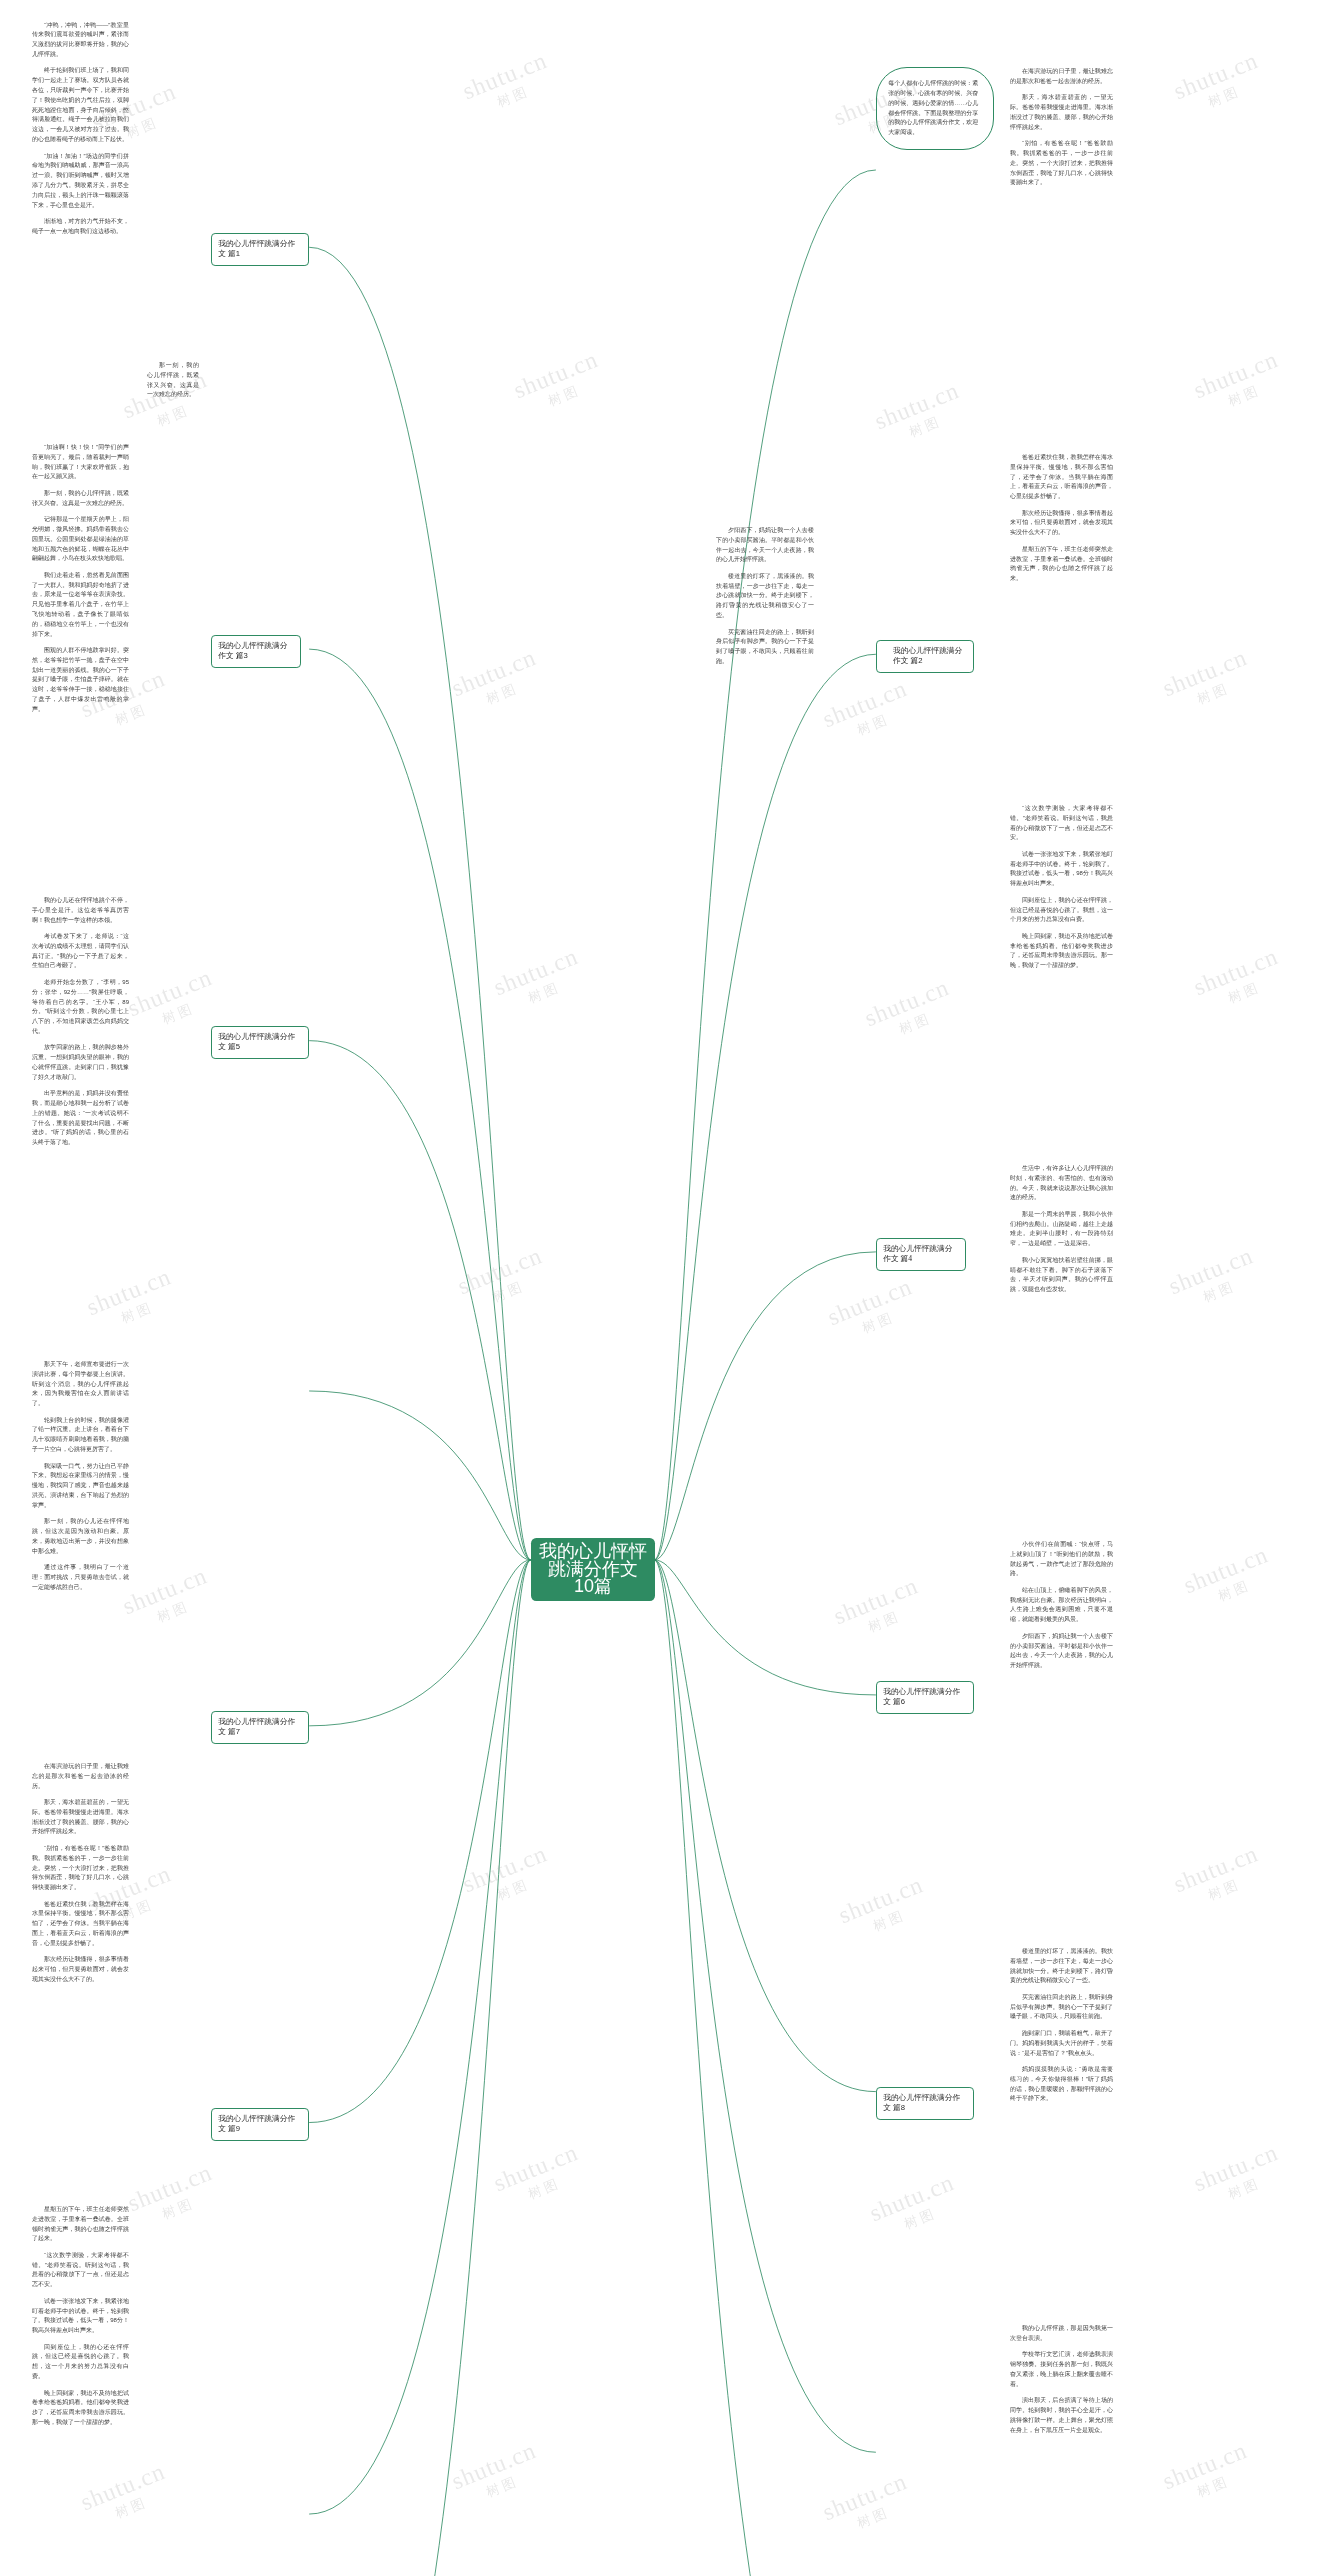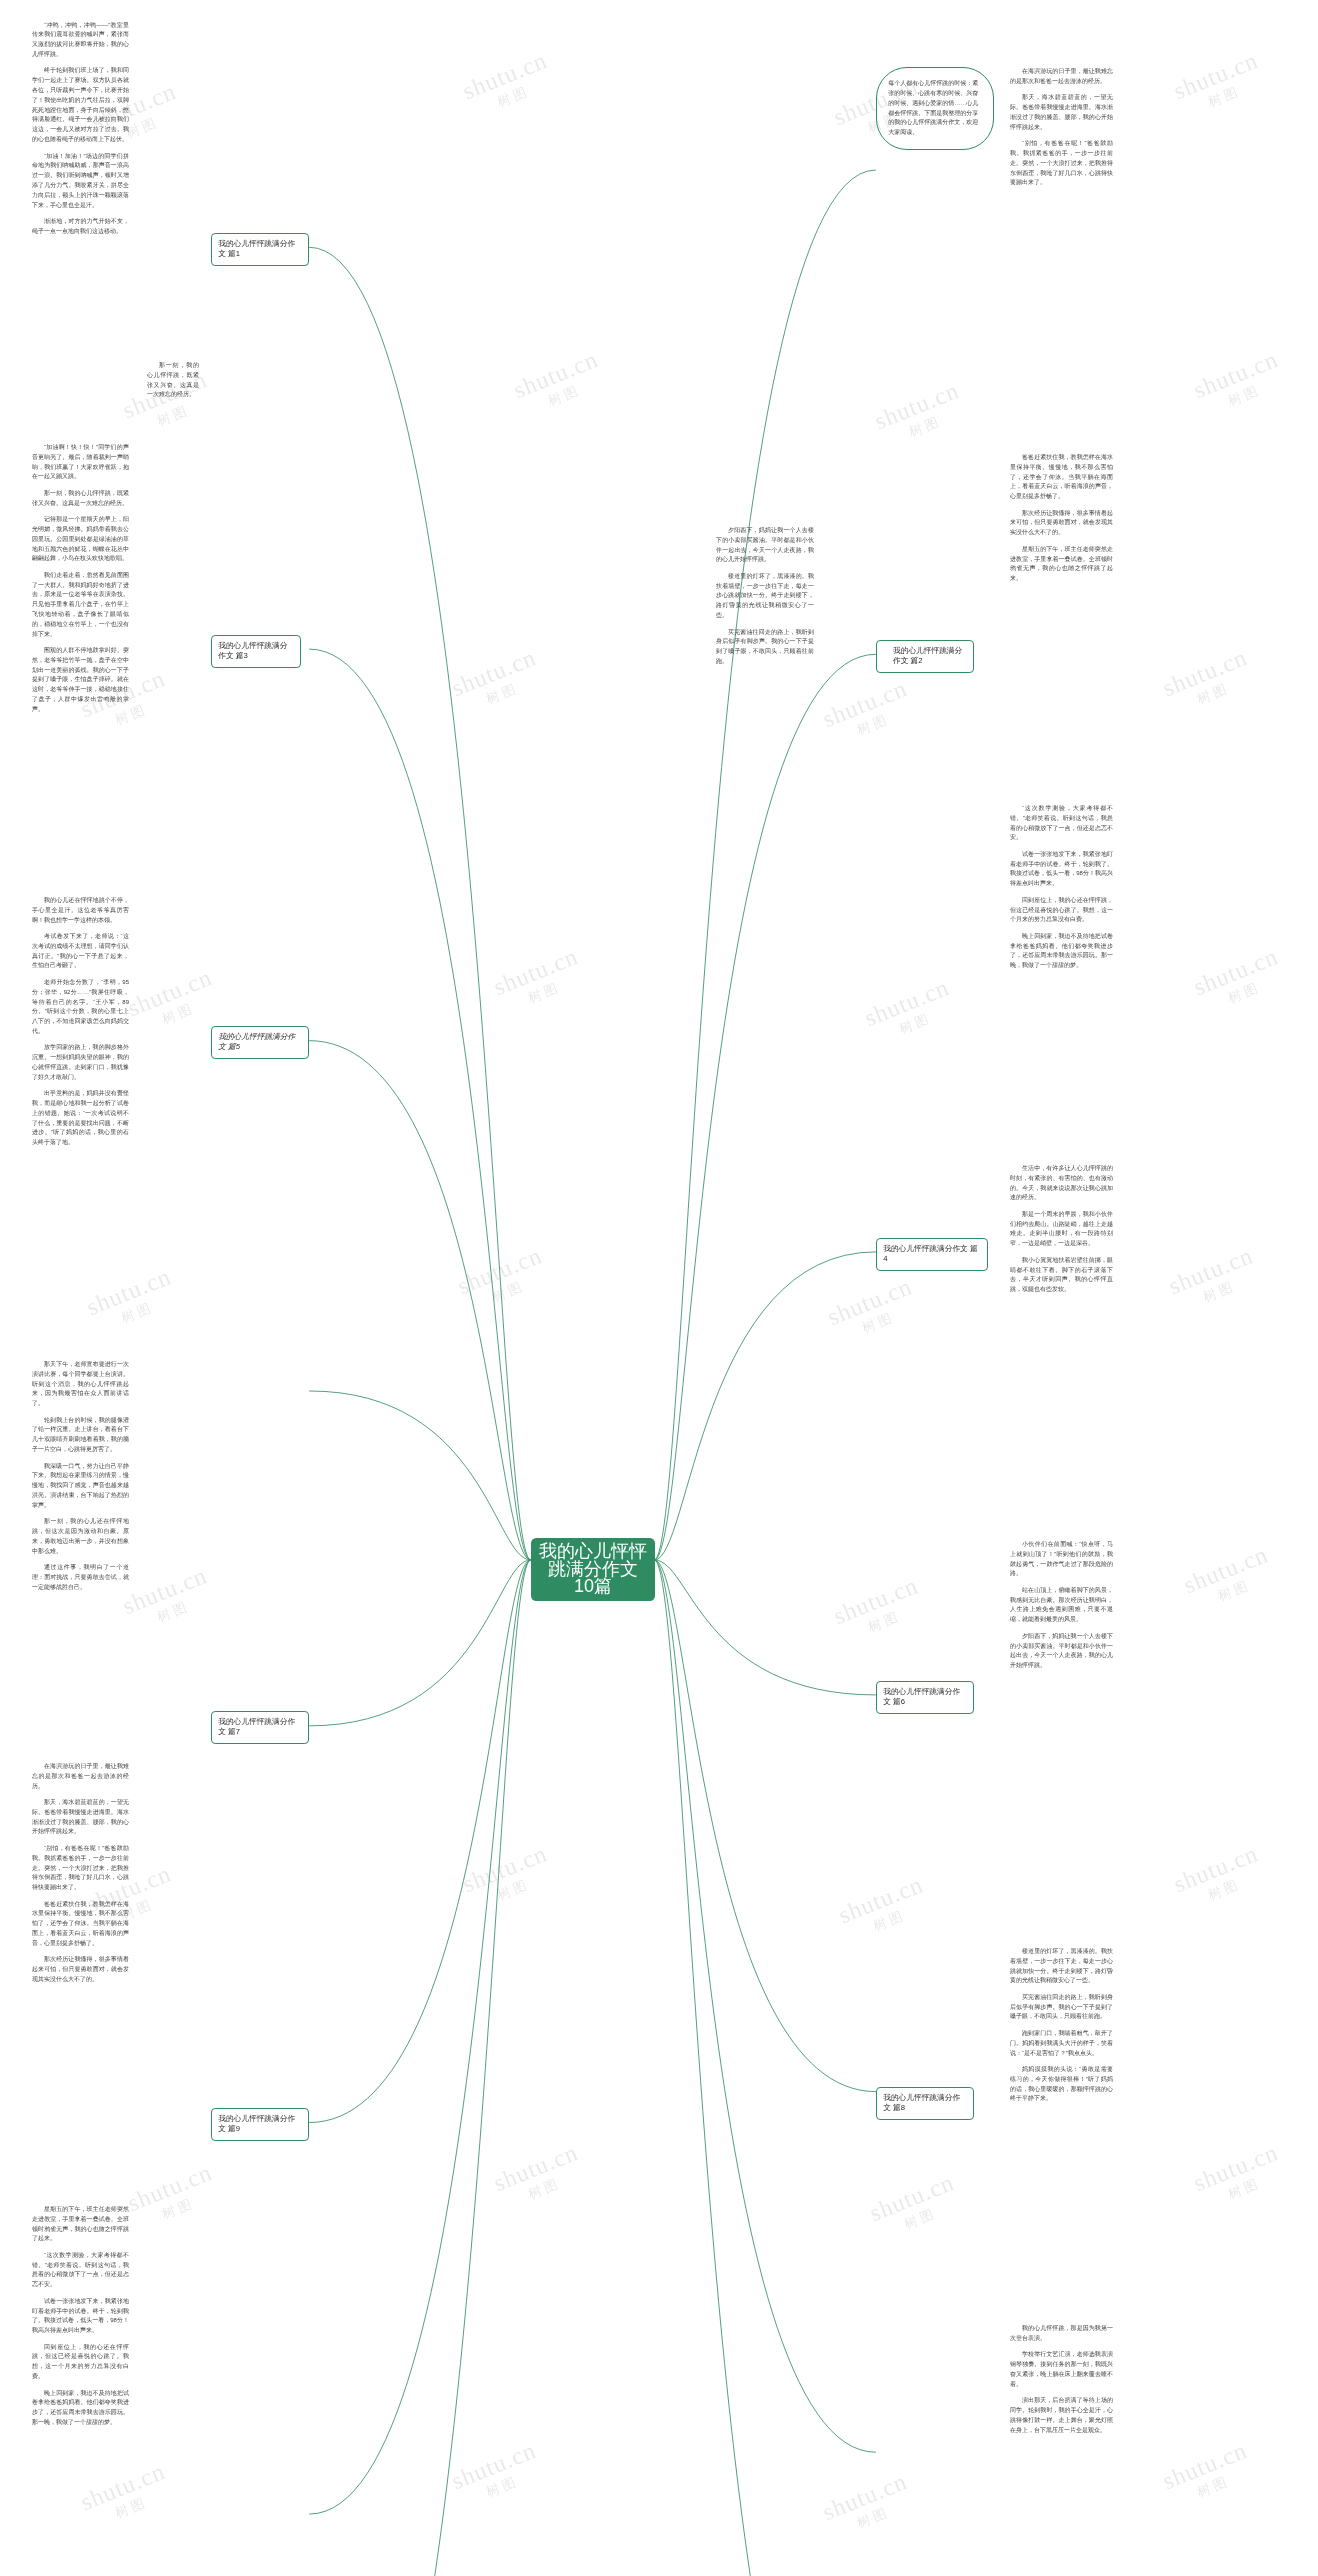--- a/index.html
+++ b/index.html
@@ -131,34 +131,34 @@
 <div class="center-node">
   <span>我的心儿怦怦跳满分作文10篇</span>
 </div>
 
 <div class="branch" style="left:211px; top:233px; width:98px;">
   <span>我的心儿怦怦跳满分作文 篇1</span>
 </div>
 <div class="branch" style="left:211px; top:635px; width:90px;">
   <span>我的心儿怦怦跳满分作文 篇3</span>
 </div>
-<div class="branch" style="left:211px; top:1026px; width:98px;font-style:italic;">
+<div class="branch" style="left:211px; top:1026px; width:98px;">
   <span>我的心儿怦怦跳满分作文 篇5</span>
 </div>
 <div class="branch" style="left:211px; top:1711px; width:98px;">
   <span>我的心儿怦怦跳满分作文 篇7</span>
 </div>
 <div class="branch" style="left:211px; top:2108px; width:98px;">
   <span>我的心儿怦怦跳满分作文 篇9</span>
 </div>
 
 <div class="branch" style="left:876px; top:640px; width:98px;padding-left:16px;">
   <span>我的心儿怦怦跳满分作文 篇2</span>
 </div>
-<div class="branch" style="left:876px; top:1238px; width:112px;">
+<div class="branch" style="left:876px; top:1238px; width:90px;font-family:Liberation Serif, serif;">
   <span>我的心儿怦怦跳满分作文 篇4</span>
 </div>
 <div class="branch" style="left:876px; top:1681px; width:98px;">
   <span>我的心儿怦怦跳满分作文 篇6</span>
 </div>
 <div class="branch" style="left:876px; top:2077px; width:98px;margin-top:10px;">
   <span>我的心儿怦怦跳满分作文 篇8</span>
 </div>
 
 <div class="txt" style="left:32px; top:20.6px; width:97px;">

